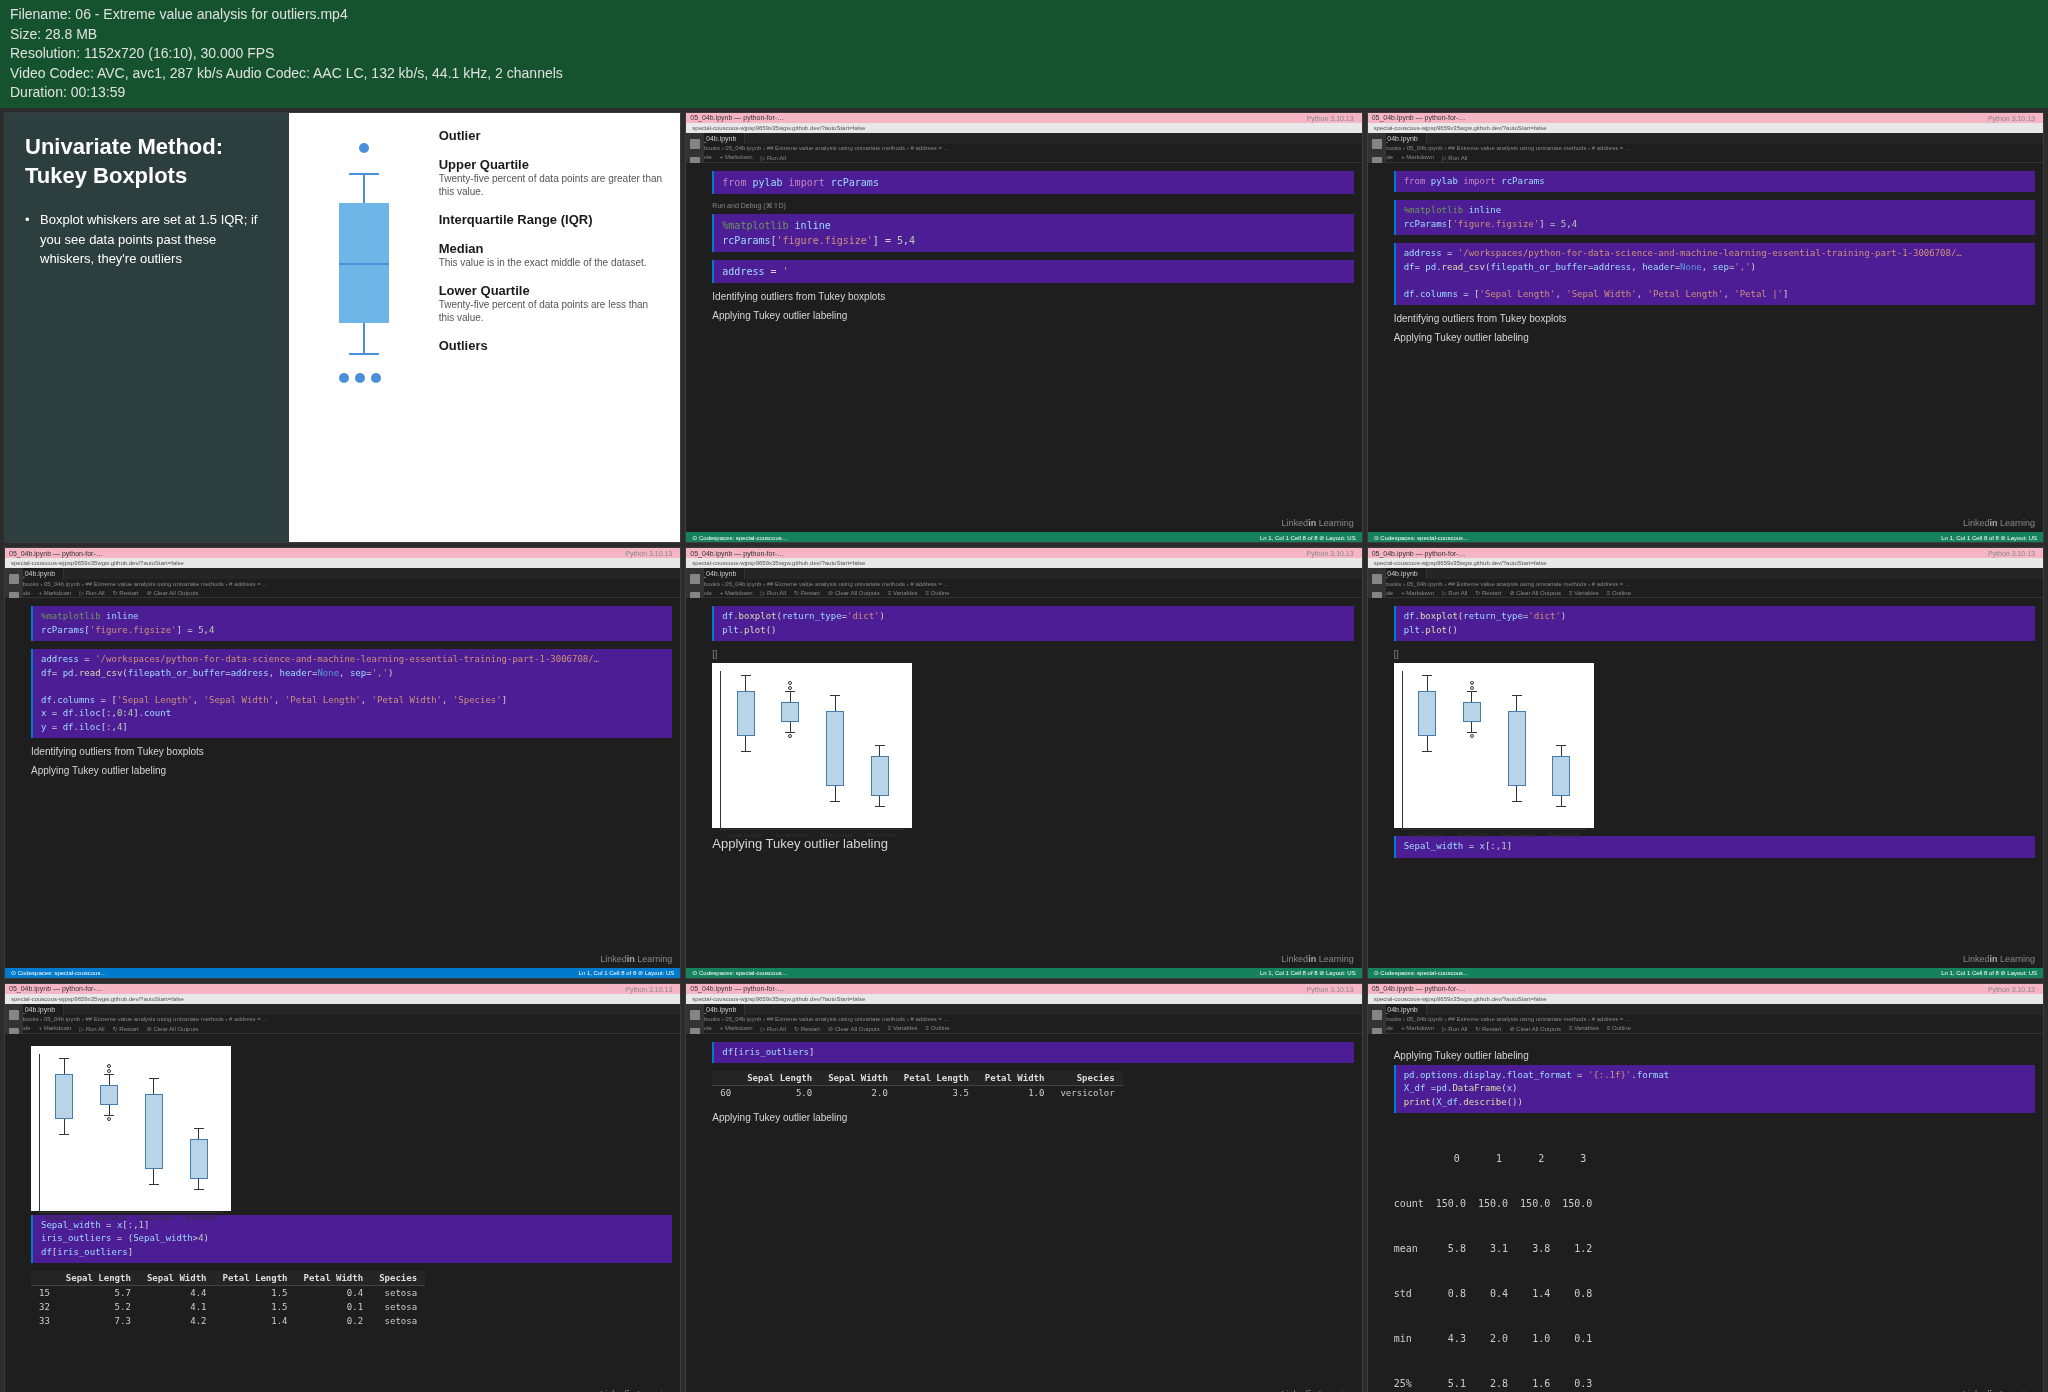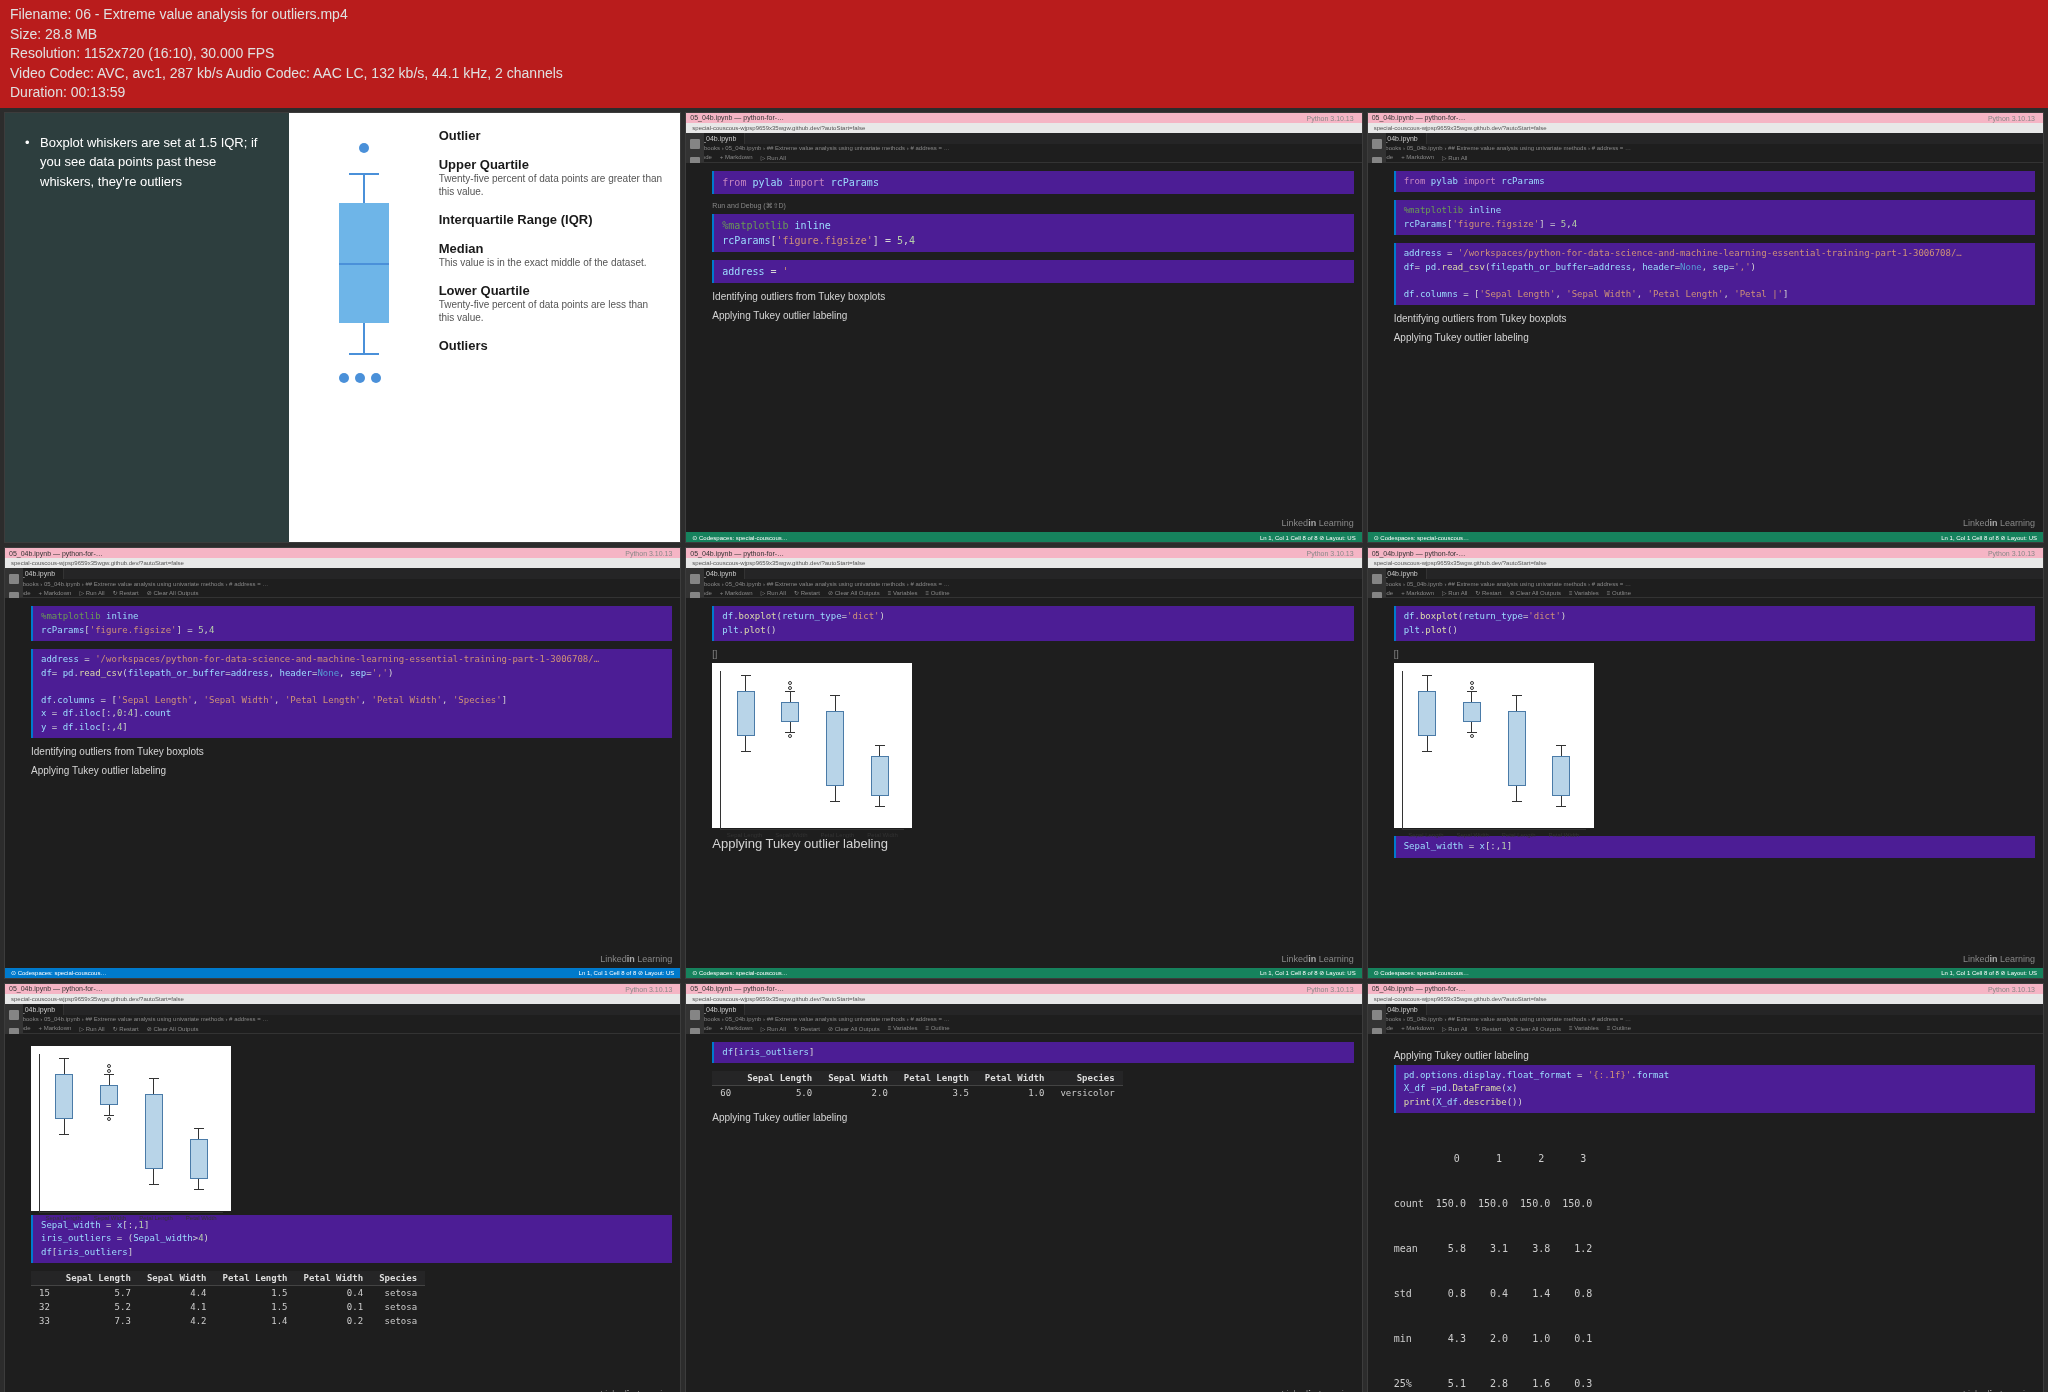--- a/index.html
+++ b/index.html
@@ -9,21 +9,21 @@
   color: #d4d4d4;
   width: 2048px;
   height: 1392px;
   overflow: hidden;
 }
 .metadata {
   padding: 5px 10px;
   font-size: 14px;
   line-height: 1.4;
   color: #e0e0e0;
-  background: #b91c1c;
+  background: #14532d;
 }
 .grid {
   display: grid;
   grid-template-columns: repeat(3, 1fr);
   grid-template-rows: repeat(3, 1fr);
   gap: 4px;
   padding: 4px;
   height: 1310px;
 }
 .panel {
@@ -279,20 +279,21 @@
   <div><span>Size: </span><span>28.8 MB</span></div>
   <div><span>Resolution: </span><span>1152x720 (16:10), 30.000 FPS</span></div>
   <div><span>Video Codec: </span><span>AVC, avc1, 287 kb/s Audio Codec: AAC LC, 132 kb/s, 44.1 kHz, 2 channels</span></div>
   <div><span>Duration: </span><span>00:13:59</span></div>
 </div>
 
 <div class="grid">
 
   <div class="panel slide-panel">
     <div class="slide-left">
+      <div class="slide-title">Univariate Method: Tukey Boxplots</div>
       <div class="slide-bullet">Boxplot whiskers are set at 1.5 IQR; if you see data points past these whiskers, they're outliers</div>
     </div>
     <div class="slide-right">
       <div class="boxplot-diagram">
         <div class="bp-outlier" style="top:15px"></div>
         <div class="bp-cap-top"></div>
         <div class="bp-whisker-top"></div>
         <div class="bp-box"></div>
         <div class="bp-median"></div>
         <div class="bp-whisker-bot"></div>

